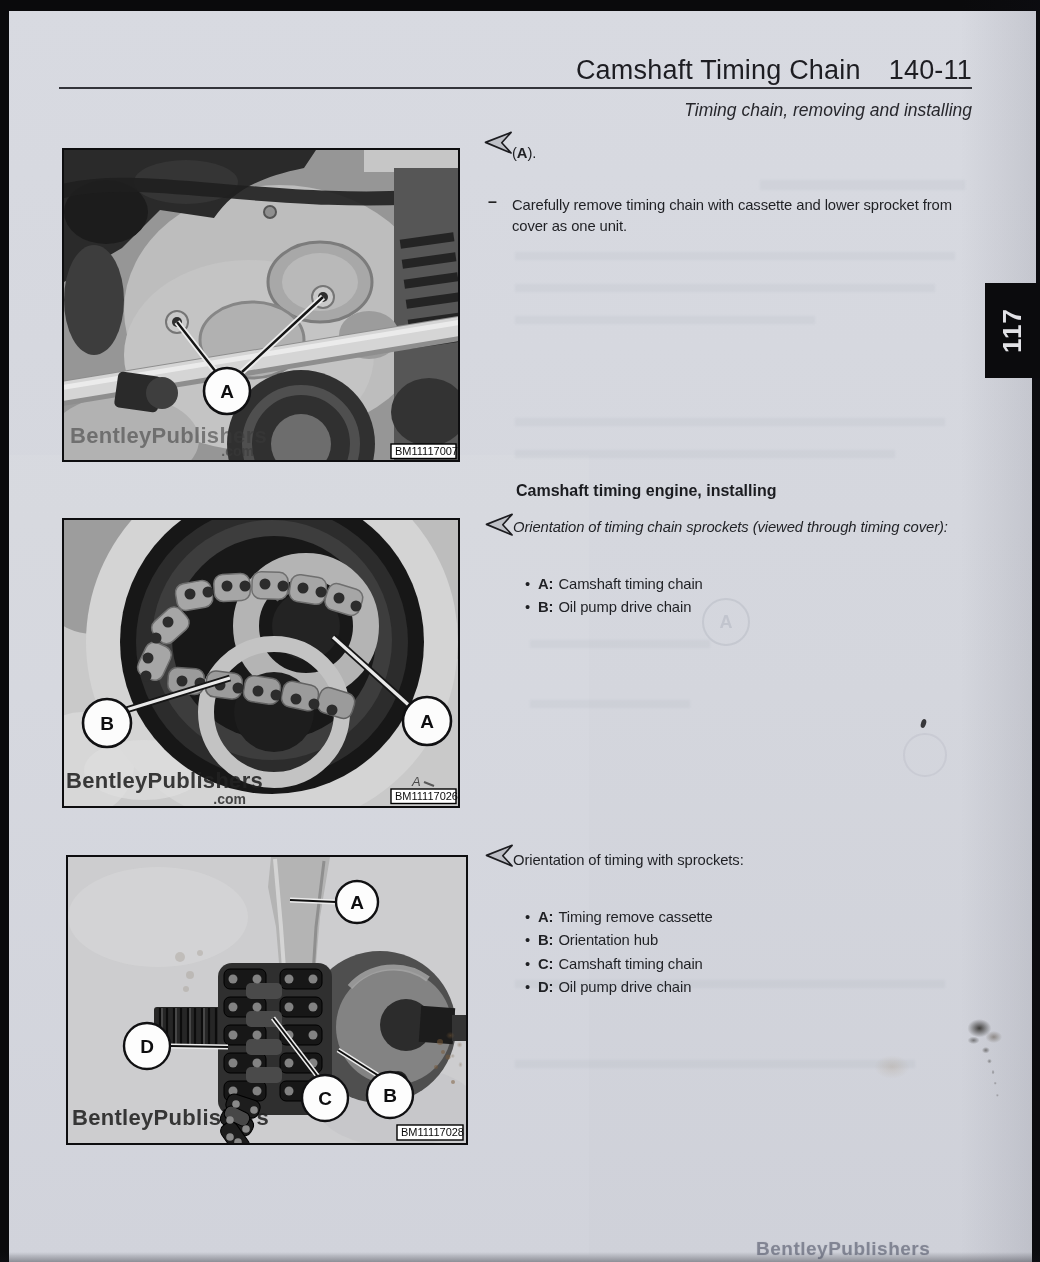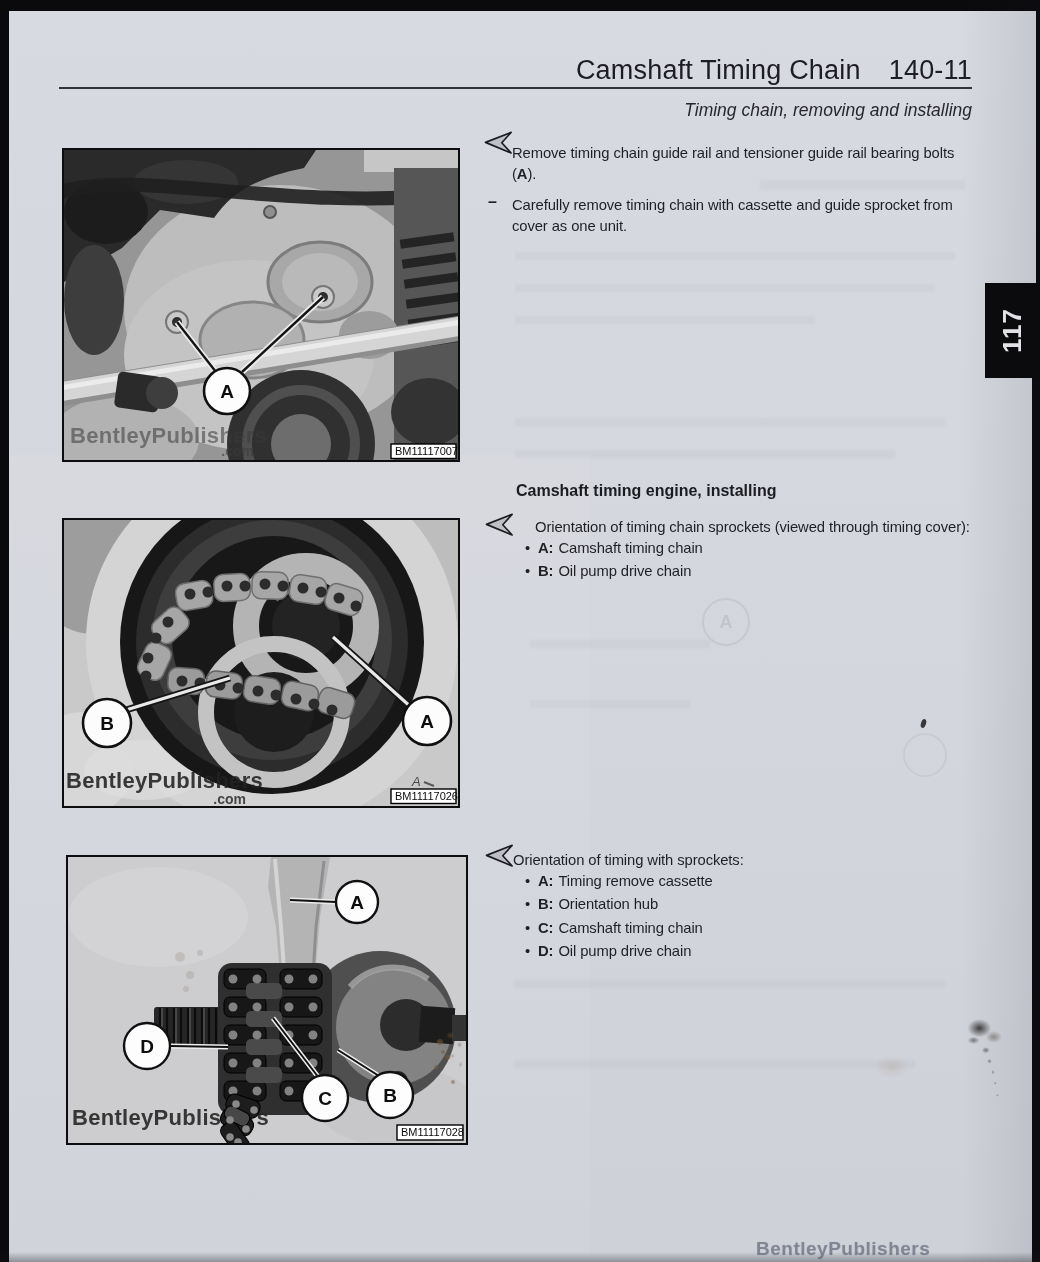--- a/index.html
+++ b/index.html
@@ -20,21 +20,21 @@
   
   .hdr{position:absolute;top:55px;left:60px;right:68px;display:flex;justify-content:flex-end;align-items:baseline;gap:28px;
        font-size:27px;letter-spacing:.2px;color:#1d1d22;}
   .rule{position:absolute;top:87px;left:59px;width:913px;height:2px;background:#33343a;}
   .subtitle{position:absolute;top:92px;left:60px;right:68px;text-align:right;font-style:italic;font-size:17.5px;color:#27272c;margin-top:8px;}
   
   .tline{white-space:nowrap;font-size:14.8px;letter-spacing:-0.1px;line-height:21px;color:#1f2024;}
   .abs{position:absolute;}
   .b{font-weight:bold;}
   .heading2{position:absolute;left:516px;top:482px;font-size:16px;font-weight:bold;white-space:nowrap;color:#1b1c20;}
-  .items{position:absolute;font-size:14.8px;letter-spacing:-0.1px;color:#1f2024;}
+  .items{position:absolute;font-size:14.8px;letter-spacing:-0.1px;color:#1f2024;margin-top:36px;}
   .items .it{height:23.4px;white-space:nowrap;}
   .items .bu{display:inline-block;width:13px;}
   .items .ky{font-weight:bold;margin-right:5px;}
   .dashmark{position:absolute;left:488px;top:193px;font-size:16px;font-weight:bold;color:#222;}
   .arrow{position:absolute;width:30px;height:26px;}
   
   .figure{position:absolute;border:2px solid #0d0d0f;background:#c7c7c7;}
   .fig1{left:62px;top:148px;width:394px;height:310px;}
   .fig2{left:62px;top:518px;width:394px;height:286px;}
   .fig3{left:66px;top:855px;width:398px;height:286px;}
@@ -90,27 +90,26 @@
     <span>Camshaft Timing Chain</span>
     <span>140-11</span>
   </div>
   <div class="rule"></div>
   <div class="subtitle">Timing chain, removing and installing</div>
 
   <svg class="arrow" style="left:483px;top:130px;" viewBox="0 0 48 40">
     <path d="M45,3 L4,19 L45,36 L30,19.5 Z" fill="rgba(20,20,25,0.12)" stroke="#1c1c20" stroke-width="2.6" stroke-linejoin="round"></path>
   </svg>
   <div class="abs tline" style="left:512px;top:143px;">
-    <div>Remove timing chain guide rail and tensioner guide rail bearing bolts</div>
     <div><span>(</span><span class="b">A</span><span>).</span></div>
   </div>
 
   <div class="dashmark">–</div>
   <div class="abs tline" style="left:512px;top:195px;">
-    <div>Carefully remove timing chain with cassette and guide sprocket from</div>
+    <div>Carefully remove timing chain with cassette and lower sprocket from</div>
     <div>cover as one unit.</div>
   </div>
 
   <div class="figure fig1">
     <svg viewBox="0 0 394 310">
       <rect width="394" height="310" fill="#969696"></rect>
       <ellipse cx="215" cy="160" rx="155" ry="125" fill="#bdbdbd"></ellipse>
       <ellipse cx="185" cy="205" rx="125" ry="95" fill="#c4c4c4"></ellipse>
       <ellipse cx="60" cy="290" rx="75" ry="45" fill="#b2b2b2"></ellipse>
 
@@ -168,21 +167,21 @@
         <rect x="327" y="294" width="65" height="14.5" fill="#fff" stroke="#000" stroke-width="1.4"></rect>
         <text class="idtxt" x="331" y="305">BM11117007</text>
       </g>
     </svg>
   </div>
 
   <div class="heading2">Camshaft timing engine, installing</div>
   <svg class="arrow" style="left:484px;top:512px;" viewBox="0 0 48 40">
     <path d="M45,3 L4,19 L45,36 L30,19.5 Z" fill="rgba(20,20,25,0.12)" stroke="#1c1c20" stroke-width="2.6" stroke-linejoin="round"></path>
   </svg>
-  <div class="abs tline" style="left:535px;top:517px;">Orientation of timing chain sprockets (viewed through timing cover):</div>
+  <div class="abs tline" style="left:513px;top:517px;font-style:italic;">Orientation of timing chain sprockets (viewed through timing cover):</div>
   <div class="items" style="left:525px;top:540px;">
     <div class="it"><span class="bu">•</span><span class="ky">A:</span><span>Camshaft timing chain</span></div>
     <div class="it"><span class="bu">•</span><span class="ky">B:</span><span>Oil pump drive chain</span></div>
   </div>
 
   <div class="figure fig2">
     <svg viewBox="0 0 394 286">
       <rect width="394" height="286" fill="#c9c9c9"></rect>
       <ellipse cx="28" cy="42" rx="62" ry="72" fill="#9d9d9d"></ellipse>
       <ellipse cx="374" cy="64" rx="48" ry="82" fill="#bdbdbd"></ellipse>

